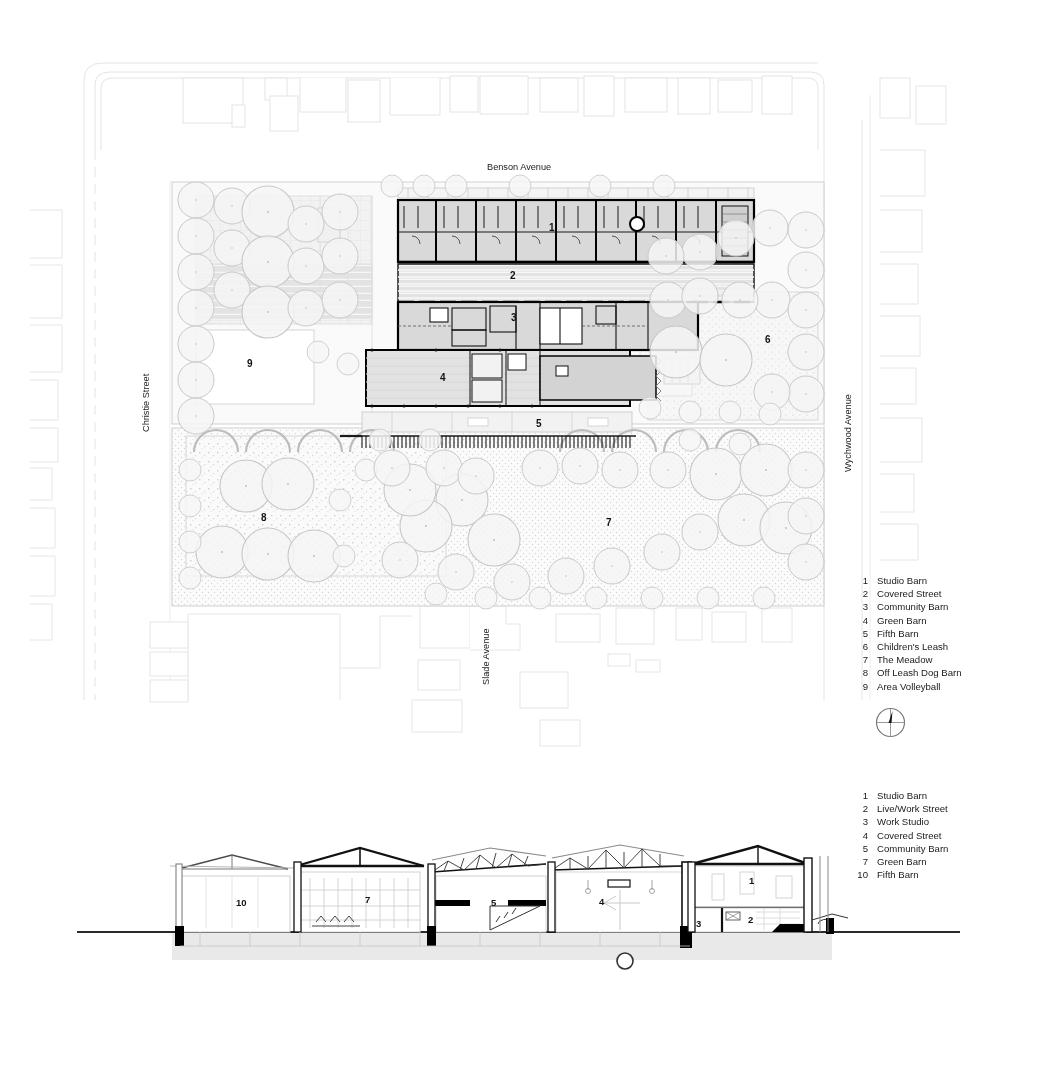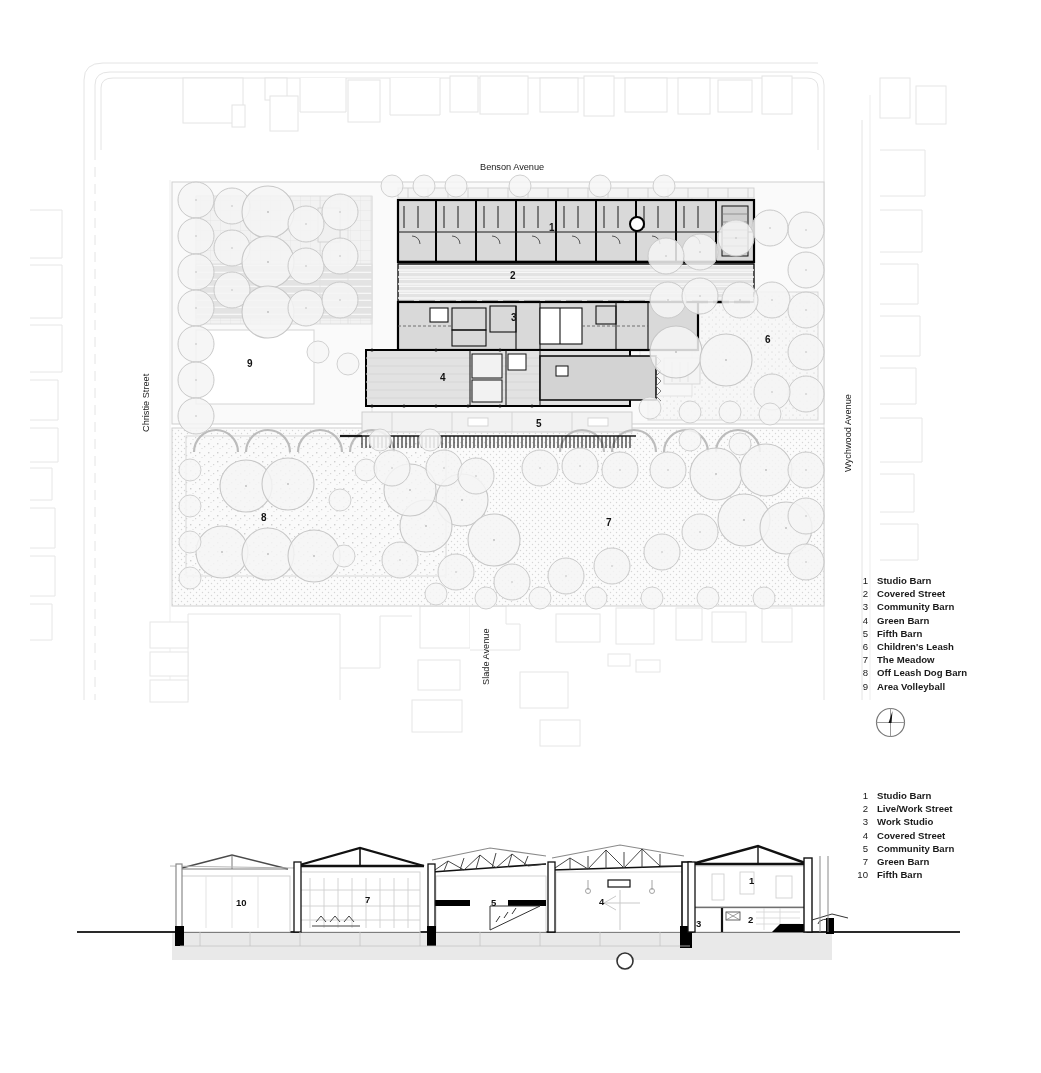--- a/index.html
+++ b/index.html
@@ -7,26 +7,26 @@
   body{
     width:1041px;height:1073px;position:relative;overflow:hidden;
     font-family:"Liberation Sans","DejaVu Sans",sans-serif;
     color:#111;
   }
   .sheet{position:absolute;left:0;top:0;width:1041px;height:1073px;}
   svg{display:block;}
   .legend{position:absolute;font-size:9.6px;line-height:13.2px;color:#1a1a1a;}
   .legend .row{display:flex;align-items:baseline;}
   .legend .num{width:18px;text-align:right;padding-right:9px;flex:none;}
-  .legend .lbl{white-space:nowrap;font-weight:bold;}
+  .legend .lbl{white-space:nowrap;}
   #legend-site{left:850px;top:574px;}
   #legend-section{left:850px;top:789px;}
   .vlabel{position:absolute;font-size:9.2px;color:#1a1a1a;white-space:nowrap;
           transform-origin:0 0;}
-  .hlabel{position:absolute;font-size:9.2px;color:#1a1a1a;white-space:nowrap;}
+  .hlabel{position:absolute;font-size:9.2px;color:#1a1a1a;white-space:nowrap;margin-left:7px;}
   .plannum{position:absolute;font-size:10px;font-weight:700;color:#111;}
   .secnum{position:absolute;font-size:9.5px;font-weight:700;color:#111;}
 </style>
 </head>
 <body>
 
 <div class="sheet">
 
 <svg width="1041" height="1073" viewBox="0 0 1041 1073">
   <defs>

